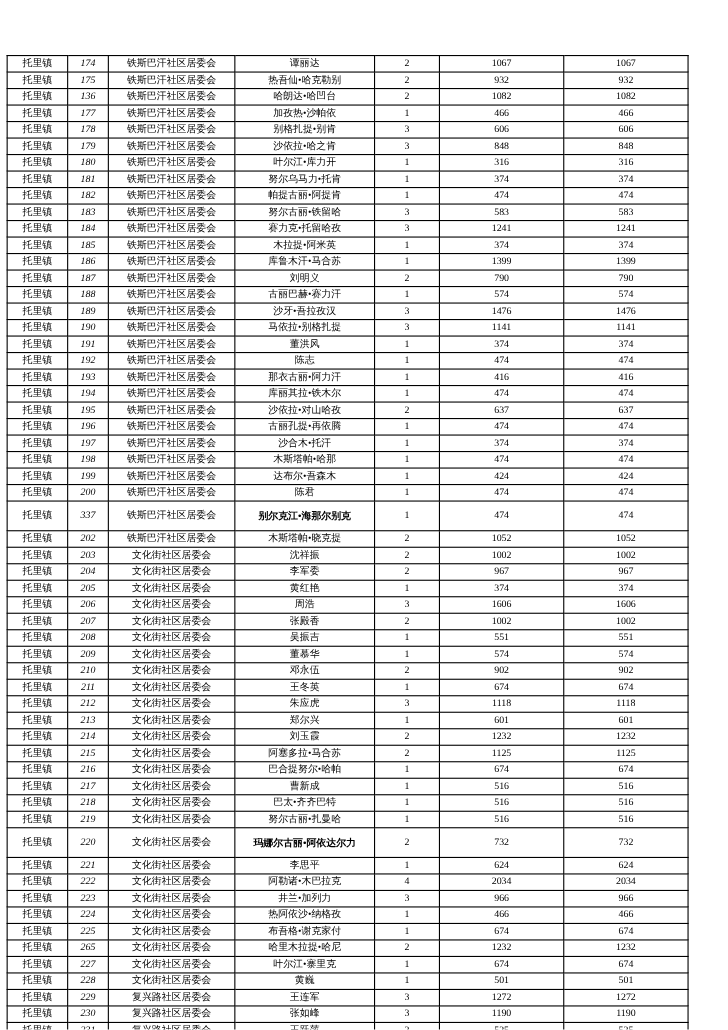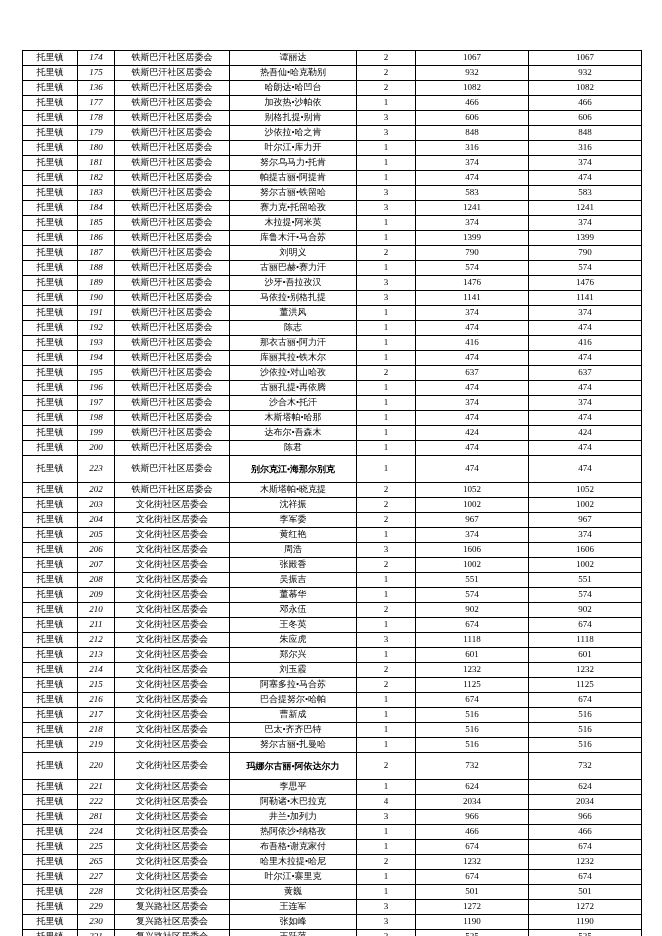--- a/index.html
+++ b/index.html
@@ -11,21 +11,21 @@
     width: 662px;
     height: 936px;
     font-family: "Liberation Serif", "DejaVu Serif", serif;
     color: #000000;
   }
   #sheet {
     position: relative;
     width: 662px;
     height: 800px;
     box-sizing: border-box;
-    padding: 50px 22px 0 22px;
+    padding: 50px 22px 0 6px;
   }
   table.grid {
     border-collapse: collapse;
     width: 618px;
     table-layout: fixed;
   }
   table.grid td {
     border: 1px solid #000000;
     font-size: 9px;
     line-height: 1.05;
@@ -291,21 +291,21 @@
           <td class="c-town">托里镇</td>
           <td class="c-no">200</td>
           <td class="c-org">铁斯巴汗社区居委会</td>
           <td class="c-name">陈君</td>
           <td class="c-cnt">1</td>
           <td class="c-a">474</td>
           <td class="c-b">474</td>
         </tr>
         <tr class="tall">
           <td class="c-town">托里镇</td>
-          <td class="c-no">223</td>
+          <td class="c-no">337</td>
           <td class="c-org">铁斯巴汗社区居委会</td>
           <td class="c-name">别尔克江•海那尔别克</td>
           <td class="c-cnt">1</td>
           <td class="c-a">474</td>
           <td class="c-b">474</td>
         </tr>
         <tr>
           <td class="c-town">托里镇</td>
           <td class="c-no">202</td>
           <td class="c-org">铁斯巴汗社区居委会</td>
@@ -489,21 +489,21 @@
           <td class="c-town">托里镇</td>
           <td class="c-no">222</td>
           <td class="c-org">文化街社区居委会</td>
           <td class="c-name">阿勒诸•木巴拉克</td>
           <td class="c-cnt">4</td>
           <td class="c-a">2034</td>
           <td class="c-b">2034</td>
         </tr>
         <tr>
           <td class="c-town">托里镇</td>
-          <td class="c-no">281</td>
+          <td class="c-no">223</td>
           <td class="c-org">文化街社区居委会</td>
           <td class="c-name">井兰•加列力</td>
           <td class="c-cnt">3</td>
           <td class="c-a">966</td>
           <td class="c-b">966</td>
         </tr>
         <tr>
           <td class="c-town">托里镇</td>
           <td class="c-no">224</td>
           <td class="c-org">文化街社区居委会</td>

